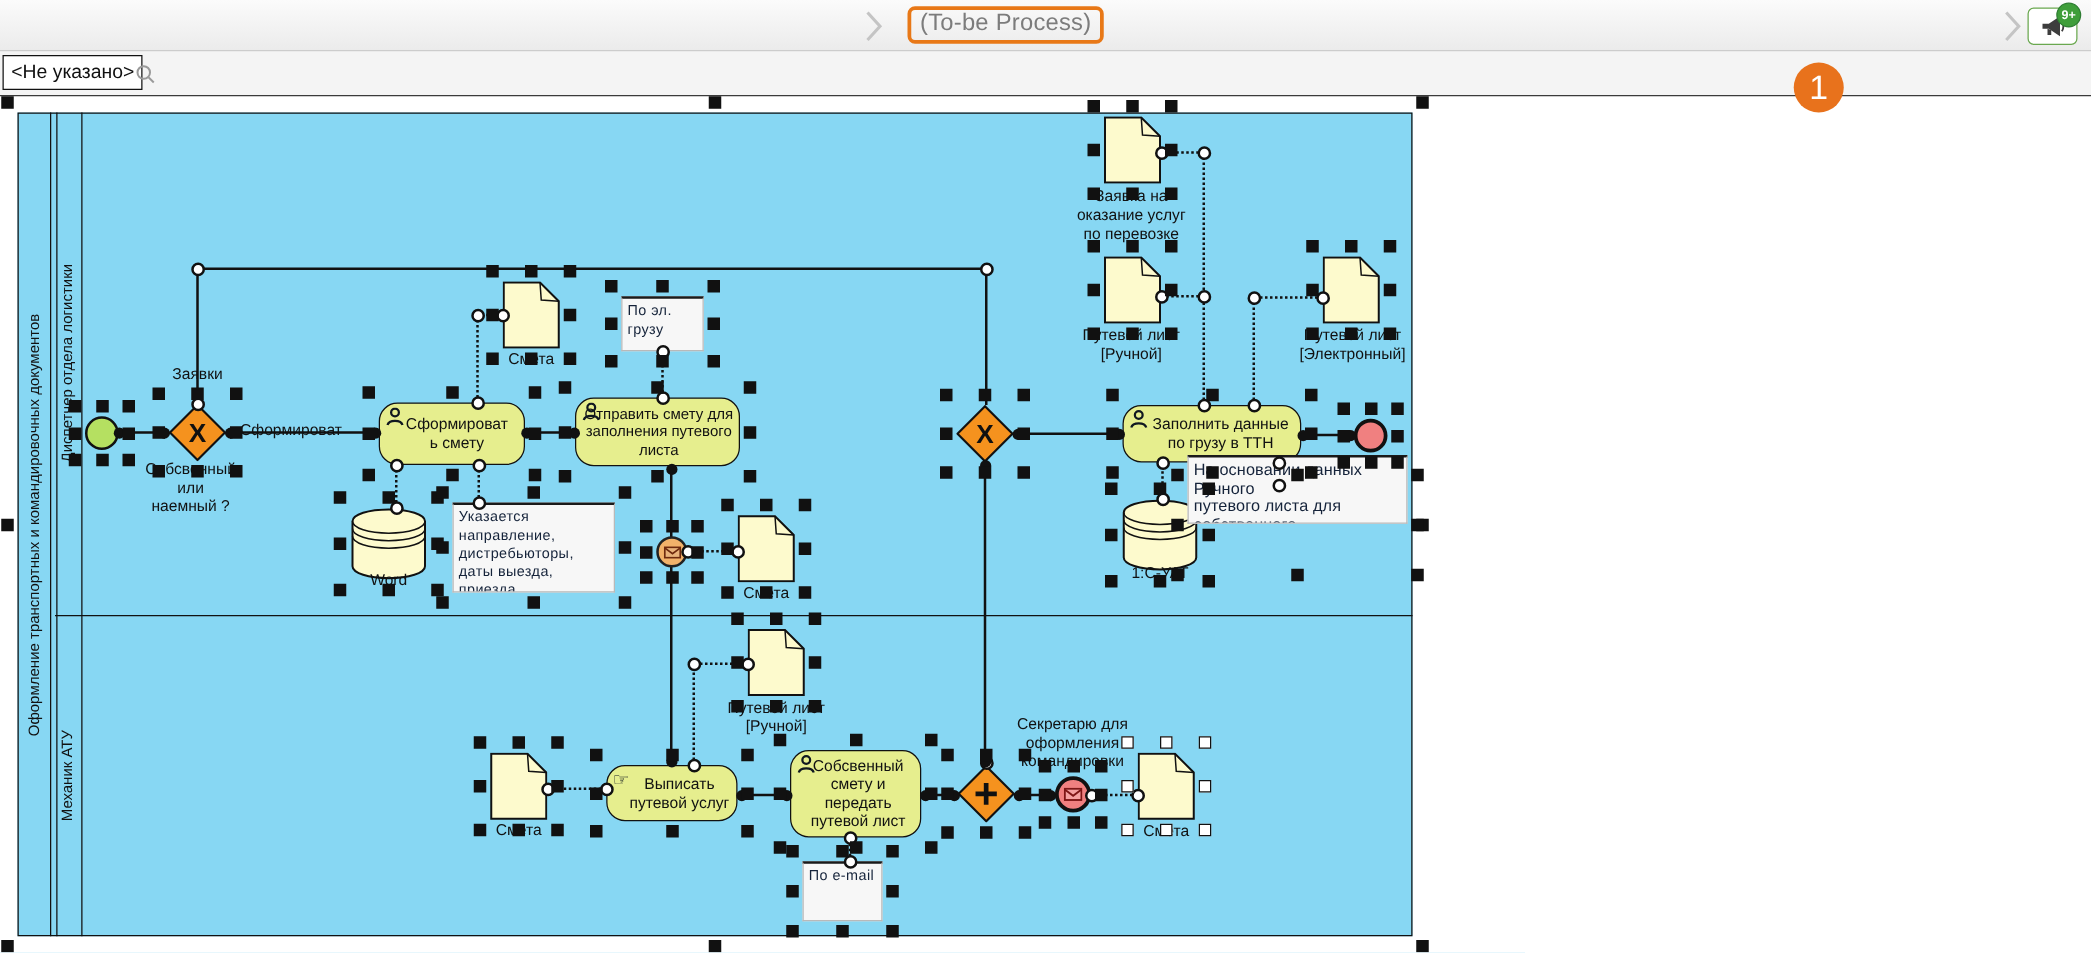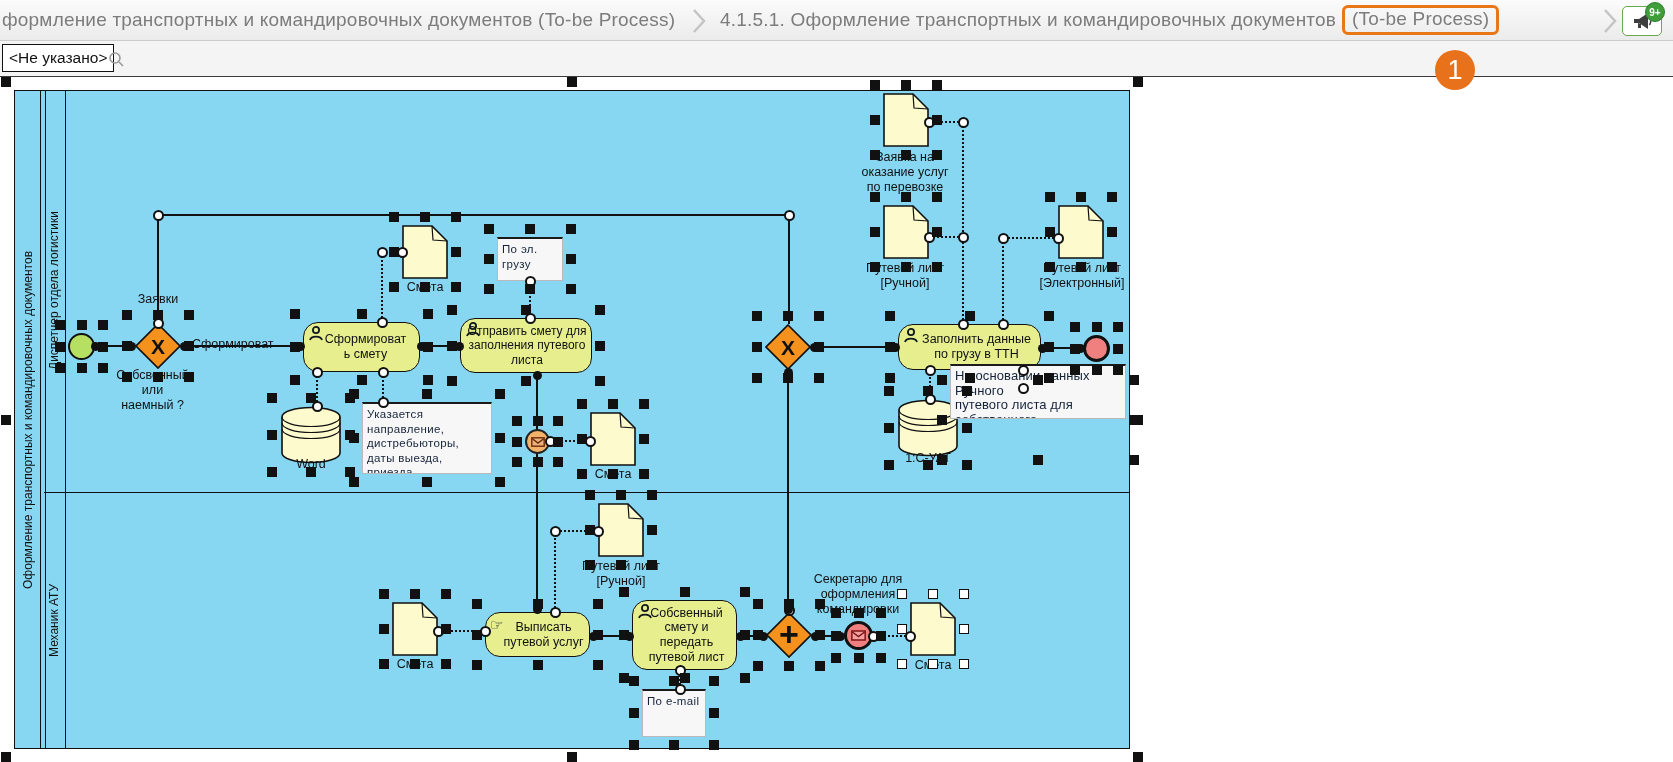--- a/index.html
+++ b/index.html
@@ -65,26 +65,24 @@
   .bpt{position:absolute;width:9px;height:9px;border-radius:50%;background:#111;z-index:32}
   .handle{position:absolute;width:10px;height:10px;background:#111;z-index:40;box-sizing:border-box}
   .handle.white{background:#fff;border:1.6px solid #111}
 </style>
 </head>
 <body>
 
 <div id="app">
 
   <div class="topbar">
-    <div class="crumb" id="crumb1">формление транспортных и командировочных документов (To-be Process)</div>
     <svg class="chev" style="left:692px" width="16" height="30">
       <polyline points="2,4 12,15 2,26" stroke="#c4c4c4" stroke-width="2.5" fill="none"></polyline>
     </svg>
     <div class="crumb" id="crumb2">
-      <span>4.1.5.1. Оформление транспортных и командировочных документов</span>
       <span class="hlbox"><span>(To-be Process)</span></span>
     </div>
     <svg class="chev" style="left:1603px" width="16" height="30">
       <polyline points="2,4 12,15 2,26" stroke="#c4c4c4" stroke-width="2.5" fill="none"></polyline>
     </svg>
     <div class="mega">
       <svg width="21" height="19" viewBox="0 0 21 19">
         <path d="M2,7 h5 l9,-6 v16 l-9,-6 h-5 z" fill="#3d3d3d"></path>
         <path d="M6,11 v5 h3 v-4" fill="#3d3d3d"></path>
         <path d="M17.5,5 q2.5,4 0,8" stroke="#3d3d3d" stroke-width="1.5" fill="none"></path>

